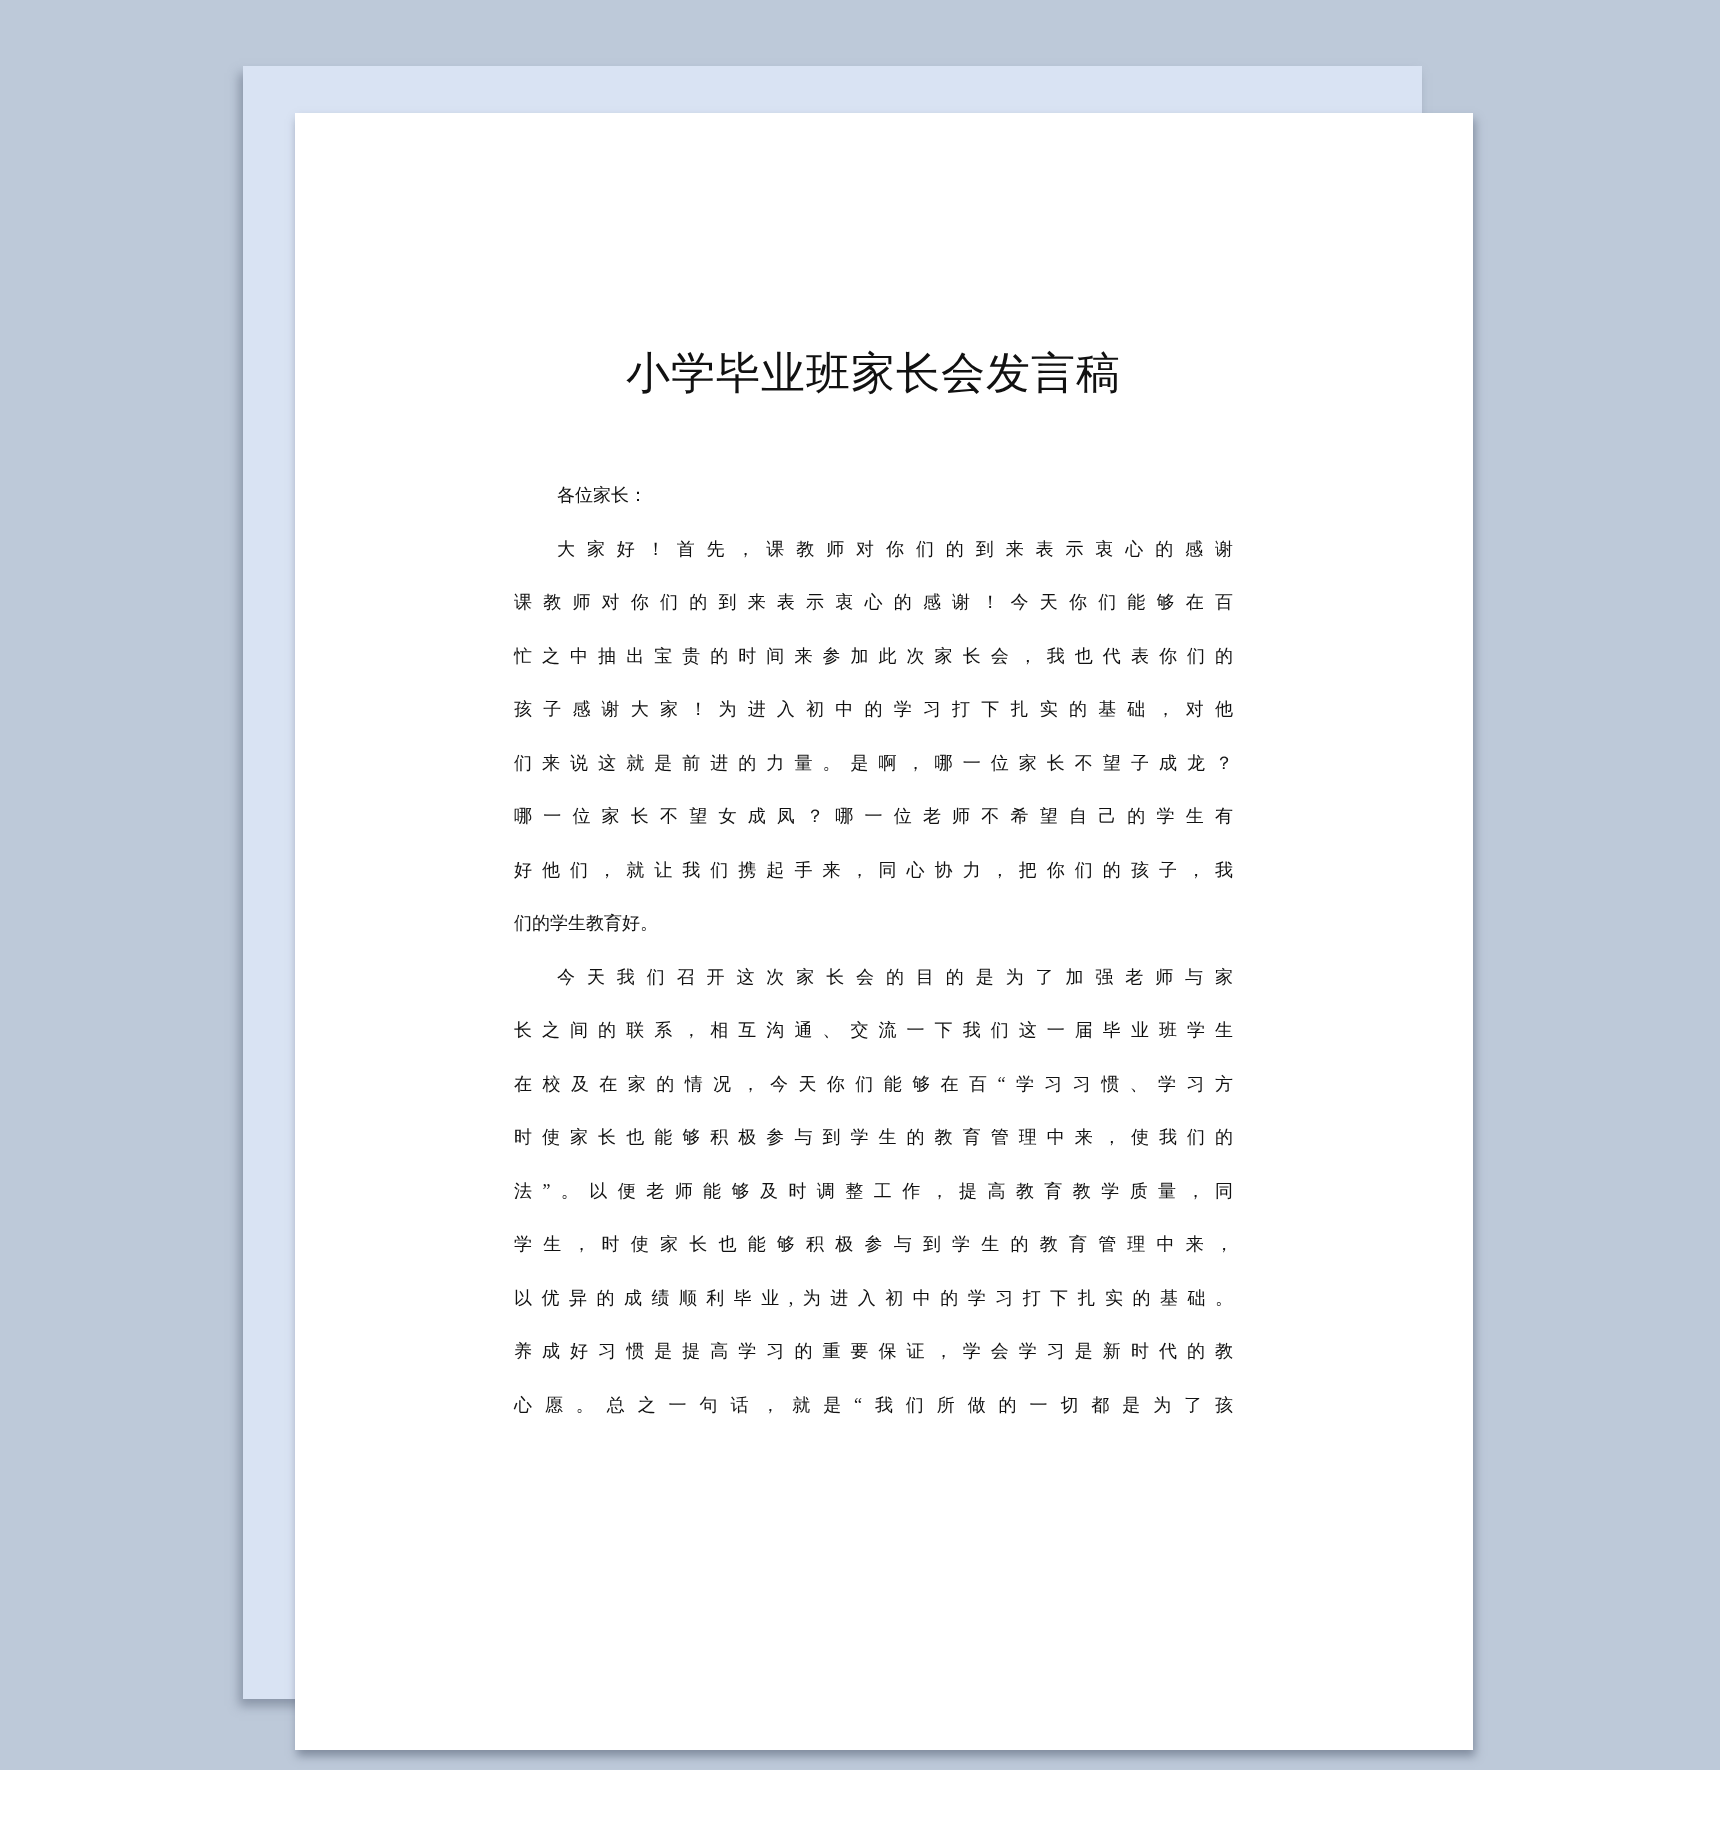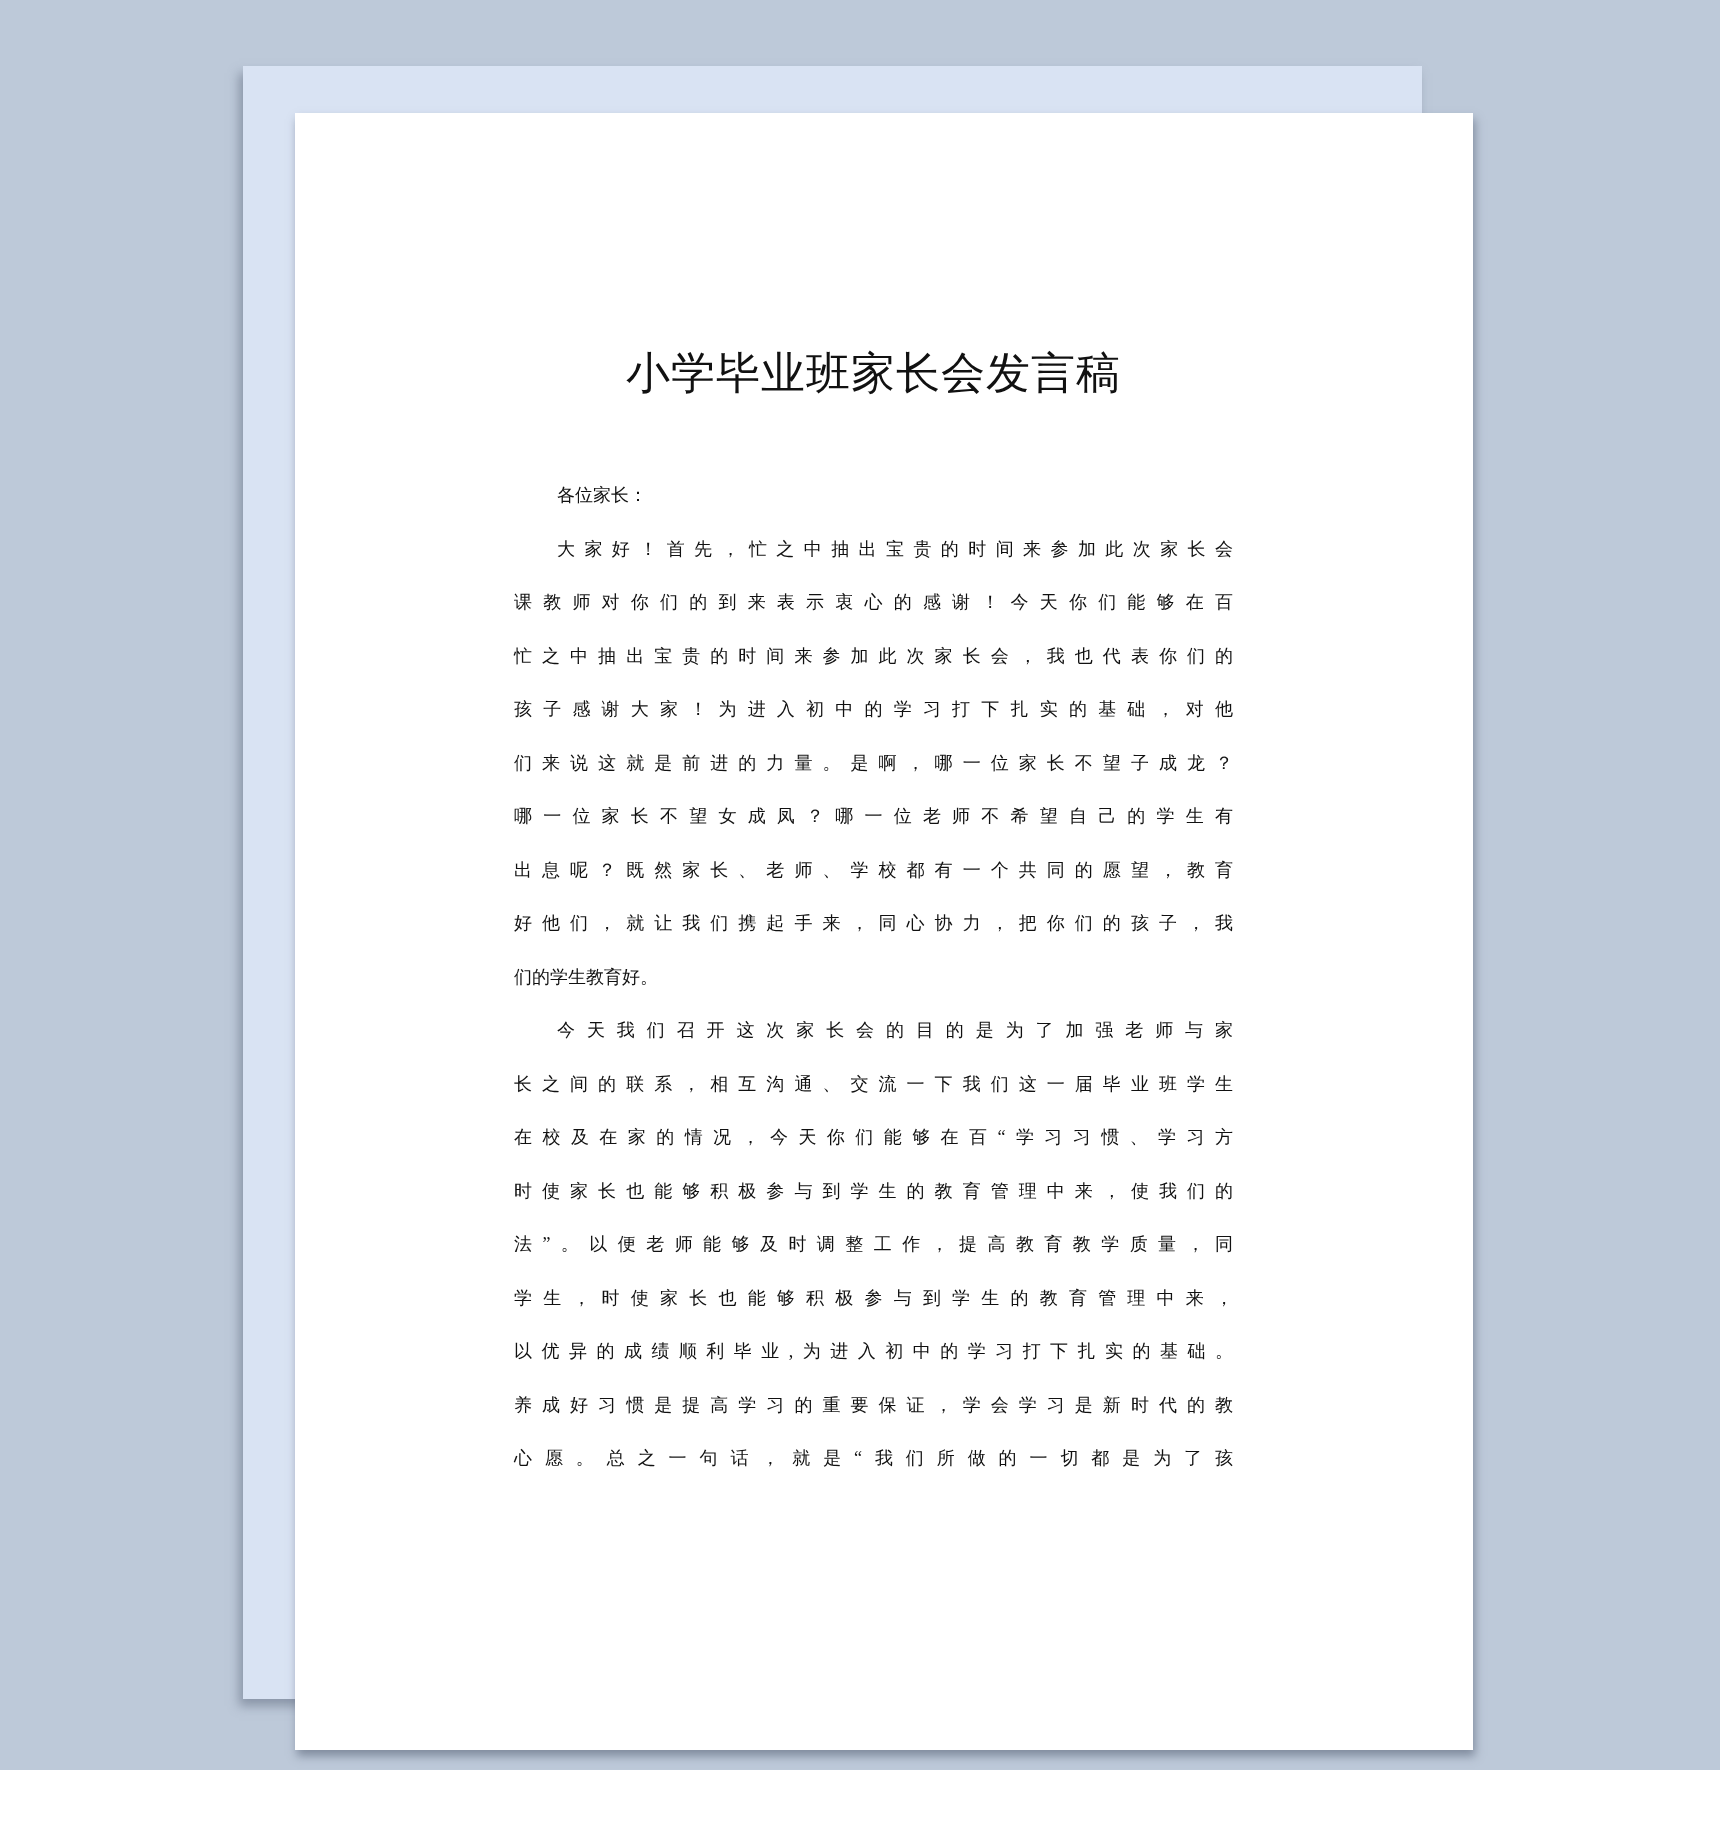--- a/index.html
+++ b/index.html
@@ -68,27 +68,26 @@
 </style>
 </head>
 <body>
 
 <div class="desk" style="background: rgb(189, 201, 217);">
   <div class="sheet back-sheet" style="background: rgb(217, 227, 243);"></div>
   <div class="sheet front-sheet" style="background: rgb(255, 255, 255); color: rgb(17, 17, 17);">
     <h1 class="doc-title">小学毕业班家长会发言稿</h1>
     <div class="doc-body">
         <div class="line indent">各位家长：</div>
-        <div class="line indent fill">大家好！首先，忙之中抽出宝贵的时间来参加此次家长会</div>
+        <div class="line indent fill">大家好！首先，课教师对你们的到来表示衷心的感谢</div>
         <div class="line fill">课教师对你们的到来表示衷心的感谢！今天你们能够在百</div>
         <div class="line fill">忙之中抽出宝贵的时间来参加此次家长会，我也代表你们的</div>
         <div class="line fill">孩子感谢大家！为进入初中的学习打下扎实的基础，对他</div>
         <div class="line fill">们来说这就是前进的力量。是啊，哪一位家长不望子成龙？</div>
         <div class="line fill">哪一位家长不望女成凤？哪一位老师不希望自己的学生有</div>
-        <div class="line fill">出息呢？既然家长、老师、学校都有一个共同的愿望，教育</div>
         <div class="line fill">好他们，就让我们携起手来，同心协力，把你们的孩子，我</div>
         <div class="line">们的学生教育好。</div>
         <div class="line indent fill">今天我们召开这次家长会的目的是为了加强老师与家</div>
         <div class="line fill">长之间的联系，相互沟通、交流一下我们这一届毕业班学生</div>
         <div class="line fill">在校及在家的情况，今天你们能够在百“学习习惯、学习方</div>
         <div class="line fill">时使家长也能够积极参与到学生的教育管理中来，使我们的</div>
         <div class="line fill">法”。以便老师能够及时调整工作，提高教育教学质量，同</div>
         <div class="line fill">学生，时使家长也能够积极参与到学生的教育管理中来，</div>
         <div class="line fill">以优异的成绩顺利毕业,为进入初中的学习打下扎实的基础。</div>
         <div class="line fill">养成好习惯是提高学习的重要保证，学会学习是新时代的教</div>

